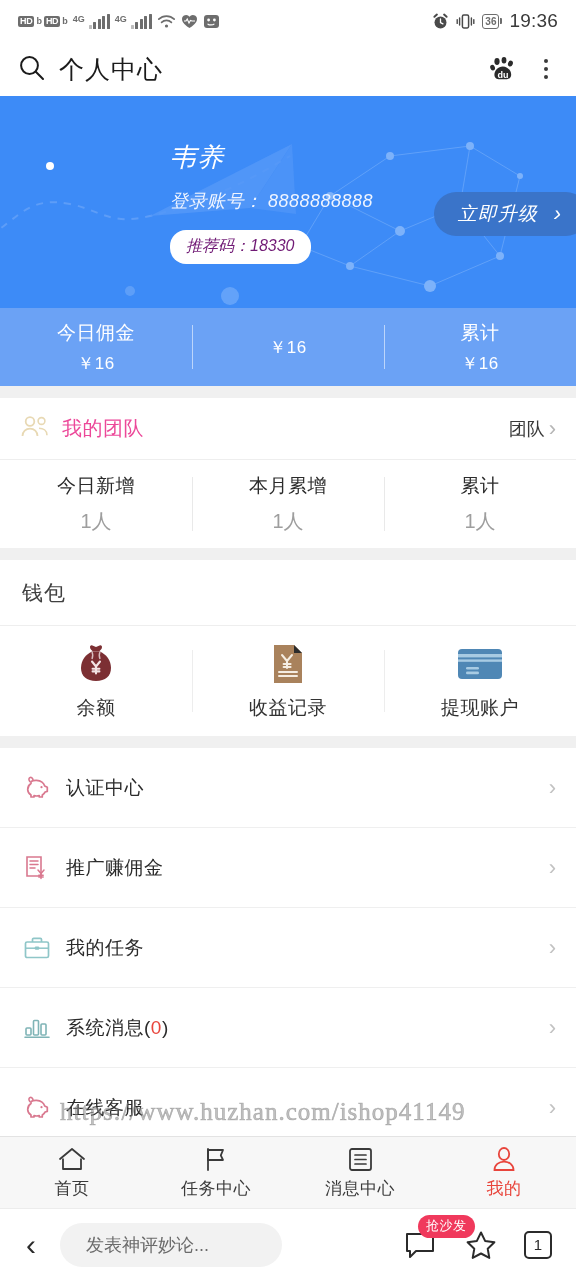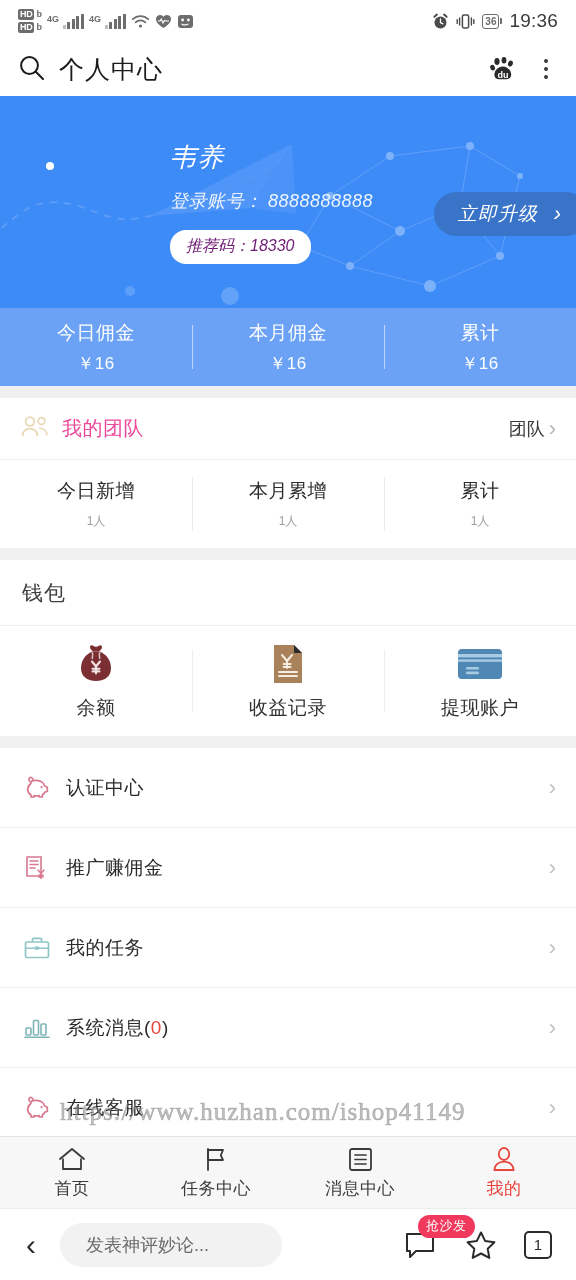--- a/index.html
+++ b/index.html
@@ -11,21 +11,21 @@
   }
   .page { position: relative; width: 576px; height: 1280px; background: #f2f2f2; }
 
   
   .statusbar {
     height: 42px; background: #fff;
     display: flex; align-items: center; justify-content: space-between;
     padding: 0 18px;
   }
   .sb-left { display: flex; align-items: center; gap: 5px; }
-  .hd-stack { display: flex; flex-direction: column; gap: 2px; }
+  .hd-stack { display: flex; gap: 2px; }
   .hd-row { display: flex; align-items: center; gap: 2px; }
   .hd-box {
     font-size: 9px; font-weight: 700; color: #fff; background: #6d6d6d;
     border-radius: 2px; padding: 0 2px; line-height: 11px; letter-spacing: -.3px;
   }
   .hd-b { font-size: 9px; color: #6d6d6d; font-weight: 700; line-height: 11px; }
   .sig { display: flex; align-items: flex-end; gap: 4px; }
   .g-label { font-size: 9px; color: #6d6d6d; font-weight: 700; align-self: flex-start; }
   .bars { display: flex; align-items: flex-end; gap: 1.5px; height: 15px; }
   .bars i { display: block; width: 3px; background: #6d6d6d; border-radius: .5px; }
@@ -111,21 +111,21 @@
   }
   .arrow-gray { color: #b6b6b6; font-size: 22px; font-weight: 300; }
 
   .team-stats { display: flex; height: 88px; align-items: center; }
   .ts-cell { flex: 1; text-align: center; position: relative; }
   .ts-cell + .ts-cell::before {
     content:""; position: absolute; left:0; top:50%; transform: translateY(-50%);
     width:1px; height:54px; background:#e9e9e9;
   }
   .ts-label { font-size: 19px; color: #2b2b2b; margin-bottom: 9px; letter-spacing:.5px;}
-  .ts-value { font-size: 12px; color: #9e9e9e; }
+  .ts-value { font-size: 20px; color: #9e9e9e; }
 
   .wallet-head {
     height: 66px; display: flex; align-items: center; padding: 0 22px;
     border-bottom: 1px solid #eee; font-size: 21px; color: #404040; letter-spacing: 1px;
   }
   .wallet-grid { display: flex; height: 110px; align-items: center; }
   .w-cell { flex: 1; text-align: center; position: relative; }
   .w-cell + .w-cell::before {
     content:""; position:absolute; left:0; top:50%; transform:translateY(-50%);
     width:1px; height:62px; background:#ededed;
@@ -336,21 +336,20 @@
       <span class="chev">›</span>
     </div>
   </div>
 
   <div class="commission">
     <div class="comm-cell">
       <div class="comm-label">今日佣金</div>
       <div class="comm-value">￥16</div>
     </div>
     <div class="comm-cell">
-      <div class="comm-label">本月佣金</div>
       <div class="comm-value">￥16</div>
     </div>
     <div class="comm-cell">
       <div class="comm-label">累计</div>
       <div class="comm-value">￥16</div>
     </div>
   </div>
 
   <div class="gap"></div>
 

